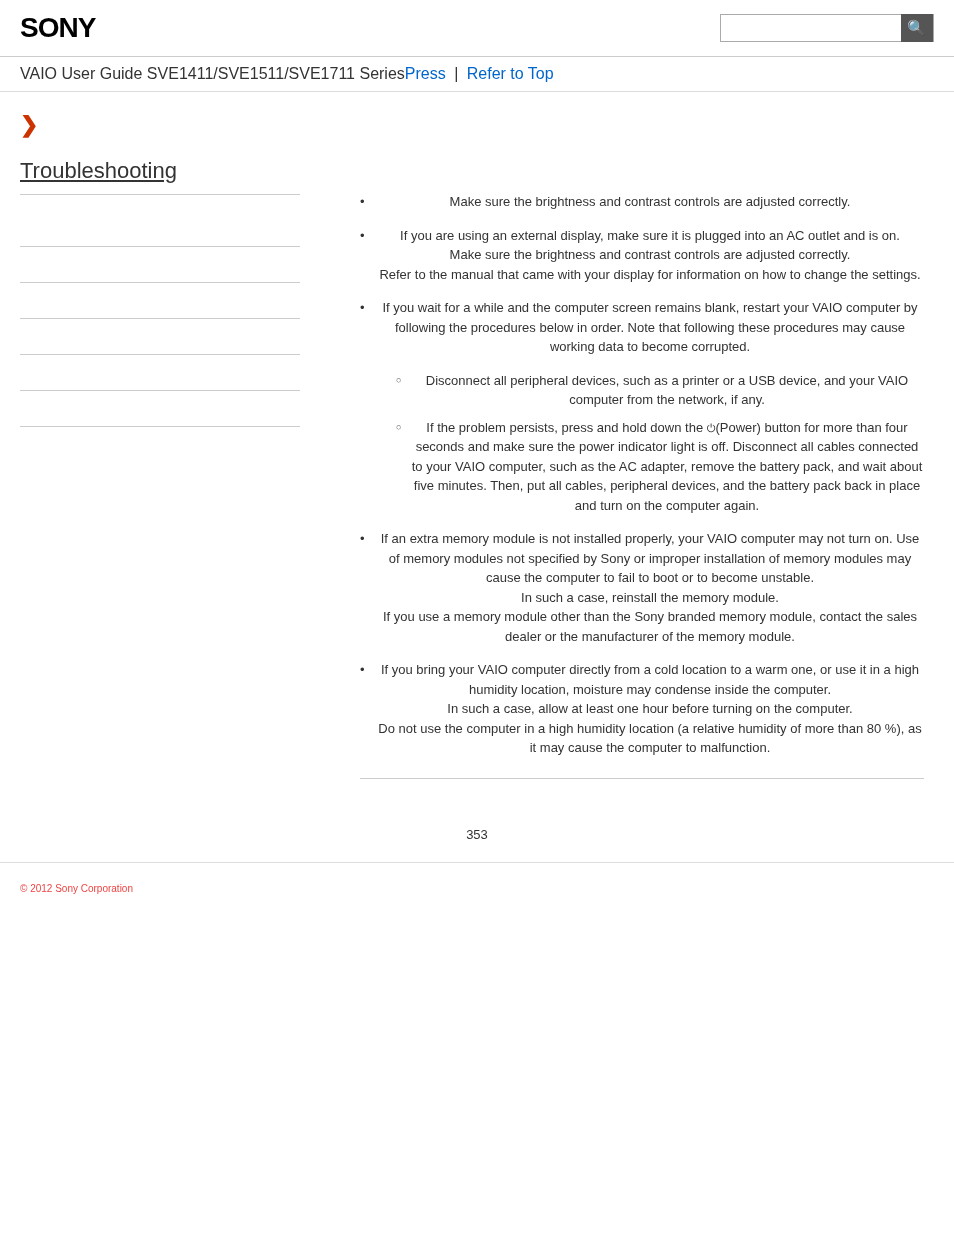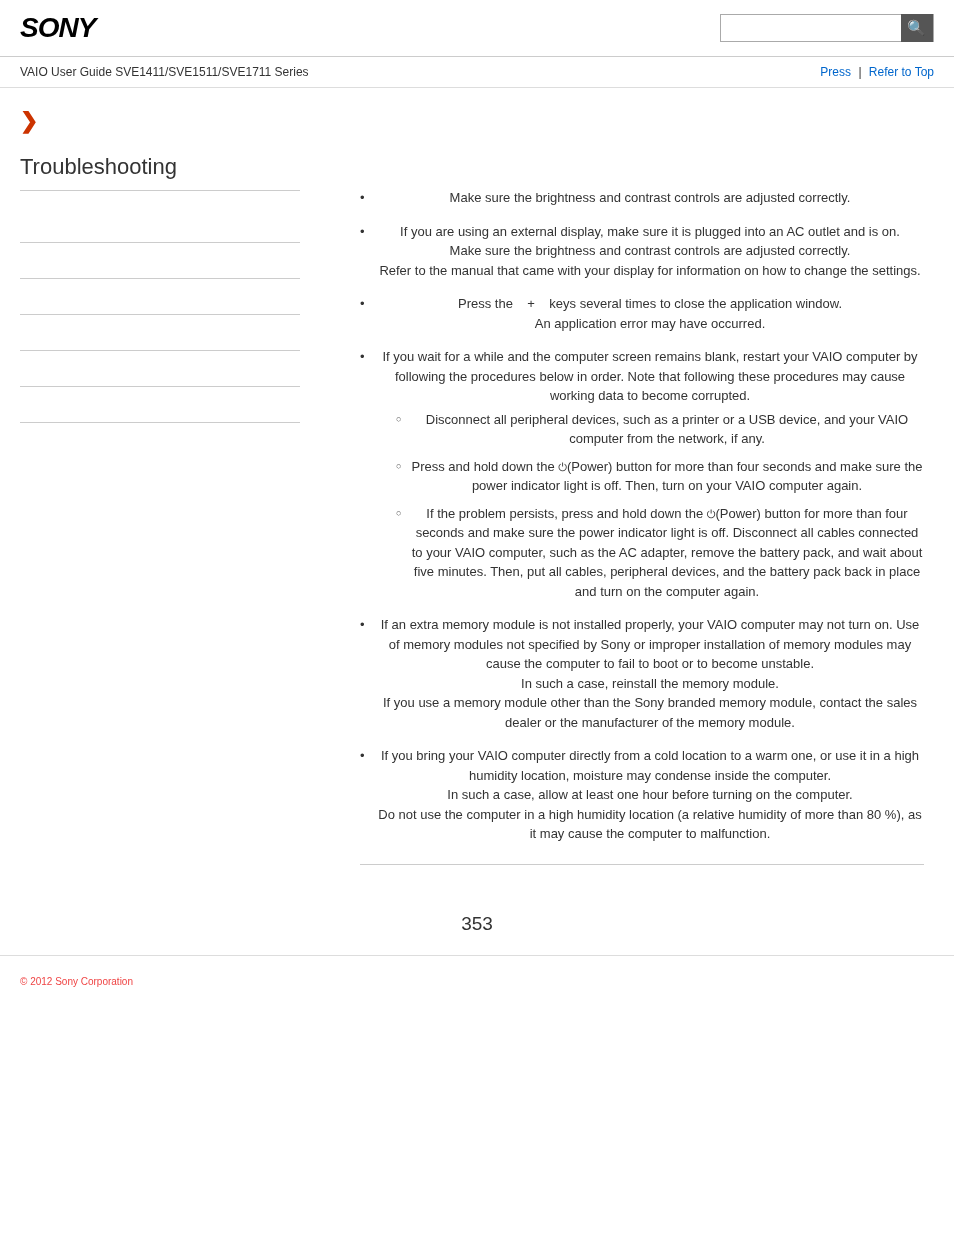--- a/index.html
+++ b/index.html
@@ -18,21 +18,20 @@
       padding: 12px 20px;
       display: flex;
       align-items: center;
       justify-content: space-between;
     }
     .sony-logo {
       font-size: 28px;
       font-weight: 900;
       letter-spacing: -1px;
       color: #000;
-      font-style: italic;
     }
     .search-box {
       display: flex;
       align-items: center;
       border: 1px solid #aaa;
       height: 28px;
     }
     .search-input {
       width: 180px;
       border: none;
@@ -51,24 +50,23 @@
       justify-content: center;
       cursor: pointer;
       color: #fff;
       font-size: 15px;
     }
 
     
     .nav-bar {
       padding: 8px 20px;
       display: flex;
-      justify-content: space-between;
       align-items: center;
       border-bottom: 1px solid #ddd;
-      font-size: 12px;
+      font-size: 16px;
     }
     .nav-bar .guide-title {
       color: #333;
     }
     .nav-bar .nav-links a {
       color: #0066cc;
       text-decoration: none;
     }
     .nav-bar .nav-links .sep {
       color: #333;
@@ -95,20 +93,21 @@
       margin-bottom: 20px;
       display: block;
     }
     .sidebar-title {
       font-size: 22px;
       font-weight: normal;
       color: #333;
       margin-bottom: 16px;
       padding-bottom: 10px;
       border-bottom: 1px solid #ccc;
+      text-decoration: underline;
     }
     .sidebar-links {
       list-style: none;
     }
     .sidebar-links li {
       border-bottom: 1px solid #ccc;
       padding: 10px 0;
     }
     .sidebar-links li a {
       color: #0066cc;
@@ -135,21 +134,21 @@
       line-height: 1.5;
     }
     .content-area > ul > li::before {
       content: "•";
       position: absolute;
       left: 0;
       color: #333;
     }
 
     .content-area > ul > li ul {
-      margin-top: 4px;
+      margin-top: 14px;
       padding-left: 20px;
     }
     .content-area > ul > li ul li {
       margin-bottom: 8px;
       padding-left: 14px;
       position: relative;
       line-height: 1.5;
     }
     .content-area > ul > li ul li::before {
       content: "○";
@@ -168,21 +167,21 @@
 
     
     .footer {
       padding: 20px 20px 10px 20px;
       font-size: 10px;
       color: #ef4444;
       border-top: 1px solid #ddd;
     }
     .page-number {
       text-align: center;
-      font-size: 19px;
+      font-size: 13px;
       color: #333;
       padding: 10px 0 20px 0;
     }
 
     .power-icon {
       font-size: 11px;
     }
   </style>
 </head>
 <body>
@@ -223,33 +222,26 @@
     <ul>
       <li>
         <span>Make sure the brightness and contrast controls are adjusted correctly.</span>
       </li>
       <li>
         <span>If you are using an external display, make sure it is plugged into an AC outlet and is on.<br>
         Make sure the brightness and contrast controls are adjusted correctly.<br>
         Refer to the manual that came with your display for information on how to change the settings.</span>
       </li>
       <li>
-        <span>Press the &nbsp;&nbsp; + &nbsp;&nbsp; keys several times to close the application window.<br>
-        An application error may have occurred.</span>
-      </li>
-      <li>
         <span>If you wait for a while and the computer screen remains blank, restart your VAIO computer by following the procedures below in order. Note that following these procedures may cause working data to become corrupted.</span>
         <ul>
           <li>
             <span>Disconnect all peripheral devices, such as a printer or a USB device, and your VAIO computer from the network, if any.</span>
           </li>
           <li>
-            <span>Press and hold down the <span class="power-icon">⏻</span>(Power) button for more than four seconds and make sure the power indicator light is off. Then, turn on your VAIO computer again.</span>
-          </li>
-          <li>
             <span>If the problem persists, press and hold down the <span class="power-icon">⏻</span>(Power) button for more than four seconds and make sure the power indicator light is off. Disconnect all cables connected to your VAIO computer, such as the AC adapter, remove the battery pack, and wait about five minutes. Then, put all cables, peripheral devices, and the battery pack back in place and turn on the computer again.</span>
           </li>
         </ul>
       </li>
       <li>
         <span>If an extra memory module is not installed properly, your VAIO computer may not turn on. Use of memory modules not specified by Sony or improper installation of memory modules may cause the computer to fail to boot or to become unstable.<br>
         In such a case, reinstall the memory module.<br>
         If you use a memory module other than the Sony branded memory module, contact the sales dealer or the manufacturer of the memory module.</span>
       </li>
       <li>

